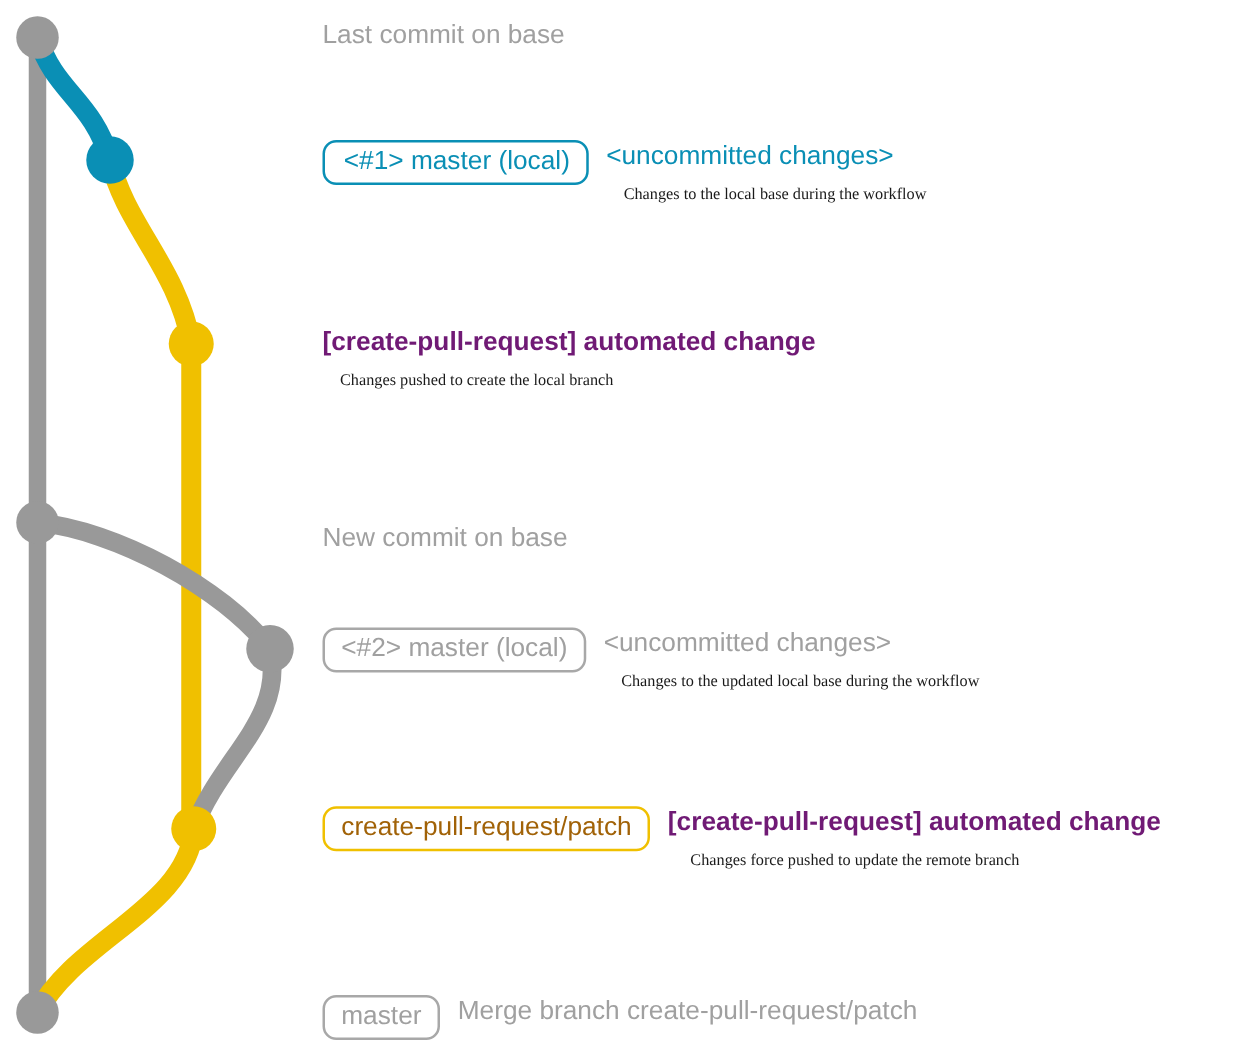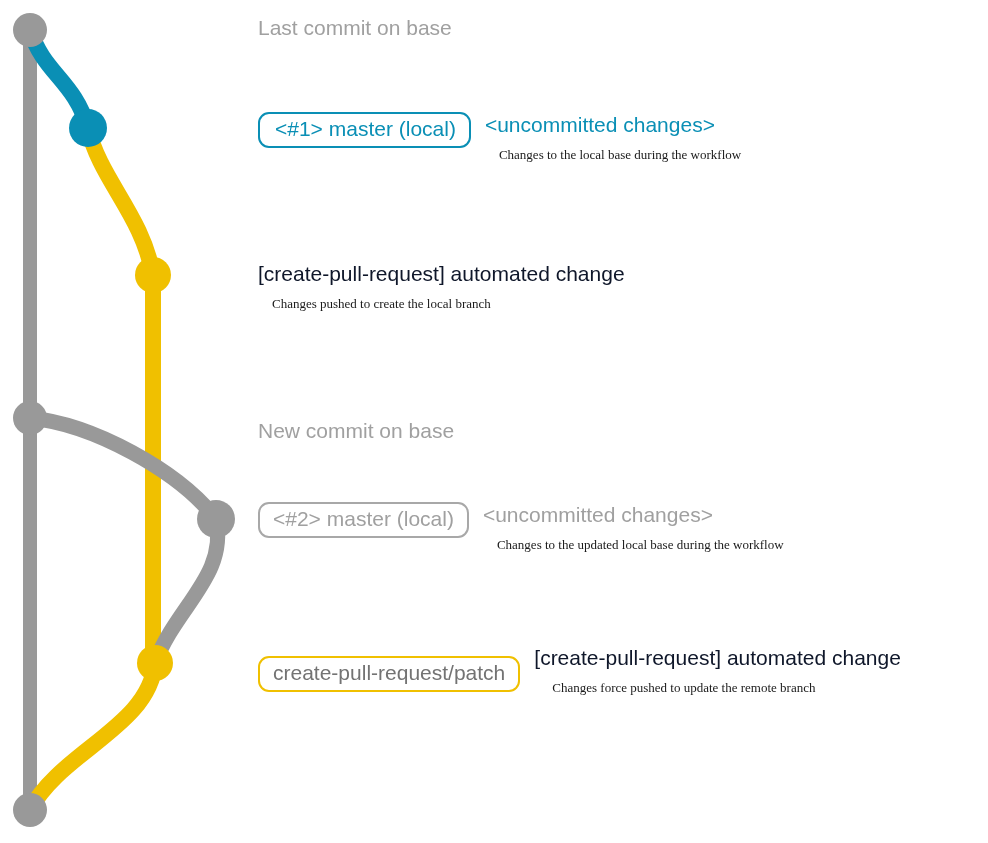--- a/index.html
+++ b/index.html
@@ -37,31 +37,31 @@
     padding: 3px 13px 5px 13px;
     font-size: 21px;
     line-height: 24px;
     color: #999999;
     white-space: nowrap;
     background: #ffffff;
     box-sizing: border-box;
   }
   .pill.teal  { border-color: #0a8fb5; color: #0a8fb5; padding-left: 15px; }
   .pill.gray  { border-color: #a8a8a8; color: #a0a0a0; }
-  .pill.amber { border-color: #f0c000; color: #737373; margin-top: 11px; }
+  .pill.amber { border-color: #f0c000; color: #a16207; }
 
   .headline {
     font-size: 21px;
     line-height: 26px;
     white-space: nowrap;
     font-family: "Liberation Sans", sans-serif;
   }
   .headline.teal  { color: #0a8fb5; }
   .headline.gray  { color: #a0a0a0; }
-  .headline.amber { color: #0f172a; }
+  .headline.amber { color: #701a75; font-weight: bold; }
 
   .subline {
     font-family: "Liberation Serif", serif;
     font-size: 13px;
     line-height: 23px;
     color: #1a1a1a;
     white-space: nowrap;
   }
   .stack { display: flex; flex-direction: column; }
   .pill-gap { margin-left: 14px; }
@@ -132,14 +132,20 @@
   </div>
 
   <div class="row" style="left:258px; top:645px;">
     <div class="pill amber">create-pull-request/patch</div>
     <div class="stack pill-gap">
       <div class="headline amber">[create-pull-request] automated change</div>
       <div class="subline sub-indent2">Changes force pushed to update the remote branch</div>
     </div>
   </div>
 
+  <div class="row" style="left:258px; top:796px;">
+    <div class="pill gray">master</div>
+    <div class="stack pill-gap">
+      <div class="headline gray">Merge branch create-pull-request/patch</div>
+    </div>
+  </div>
 
 </div>
 
 </body></html>

